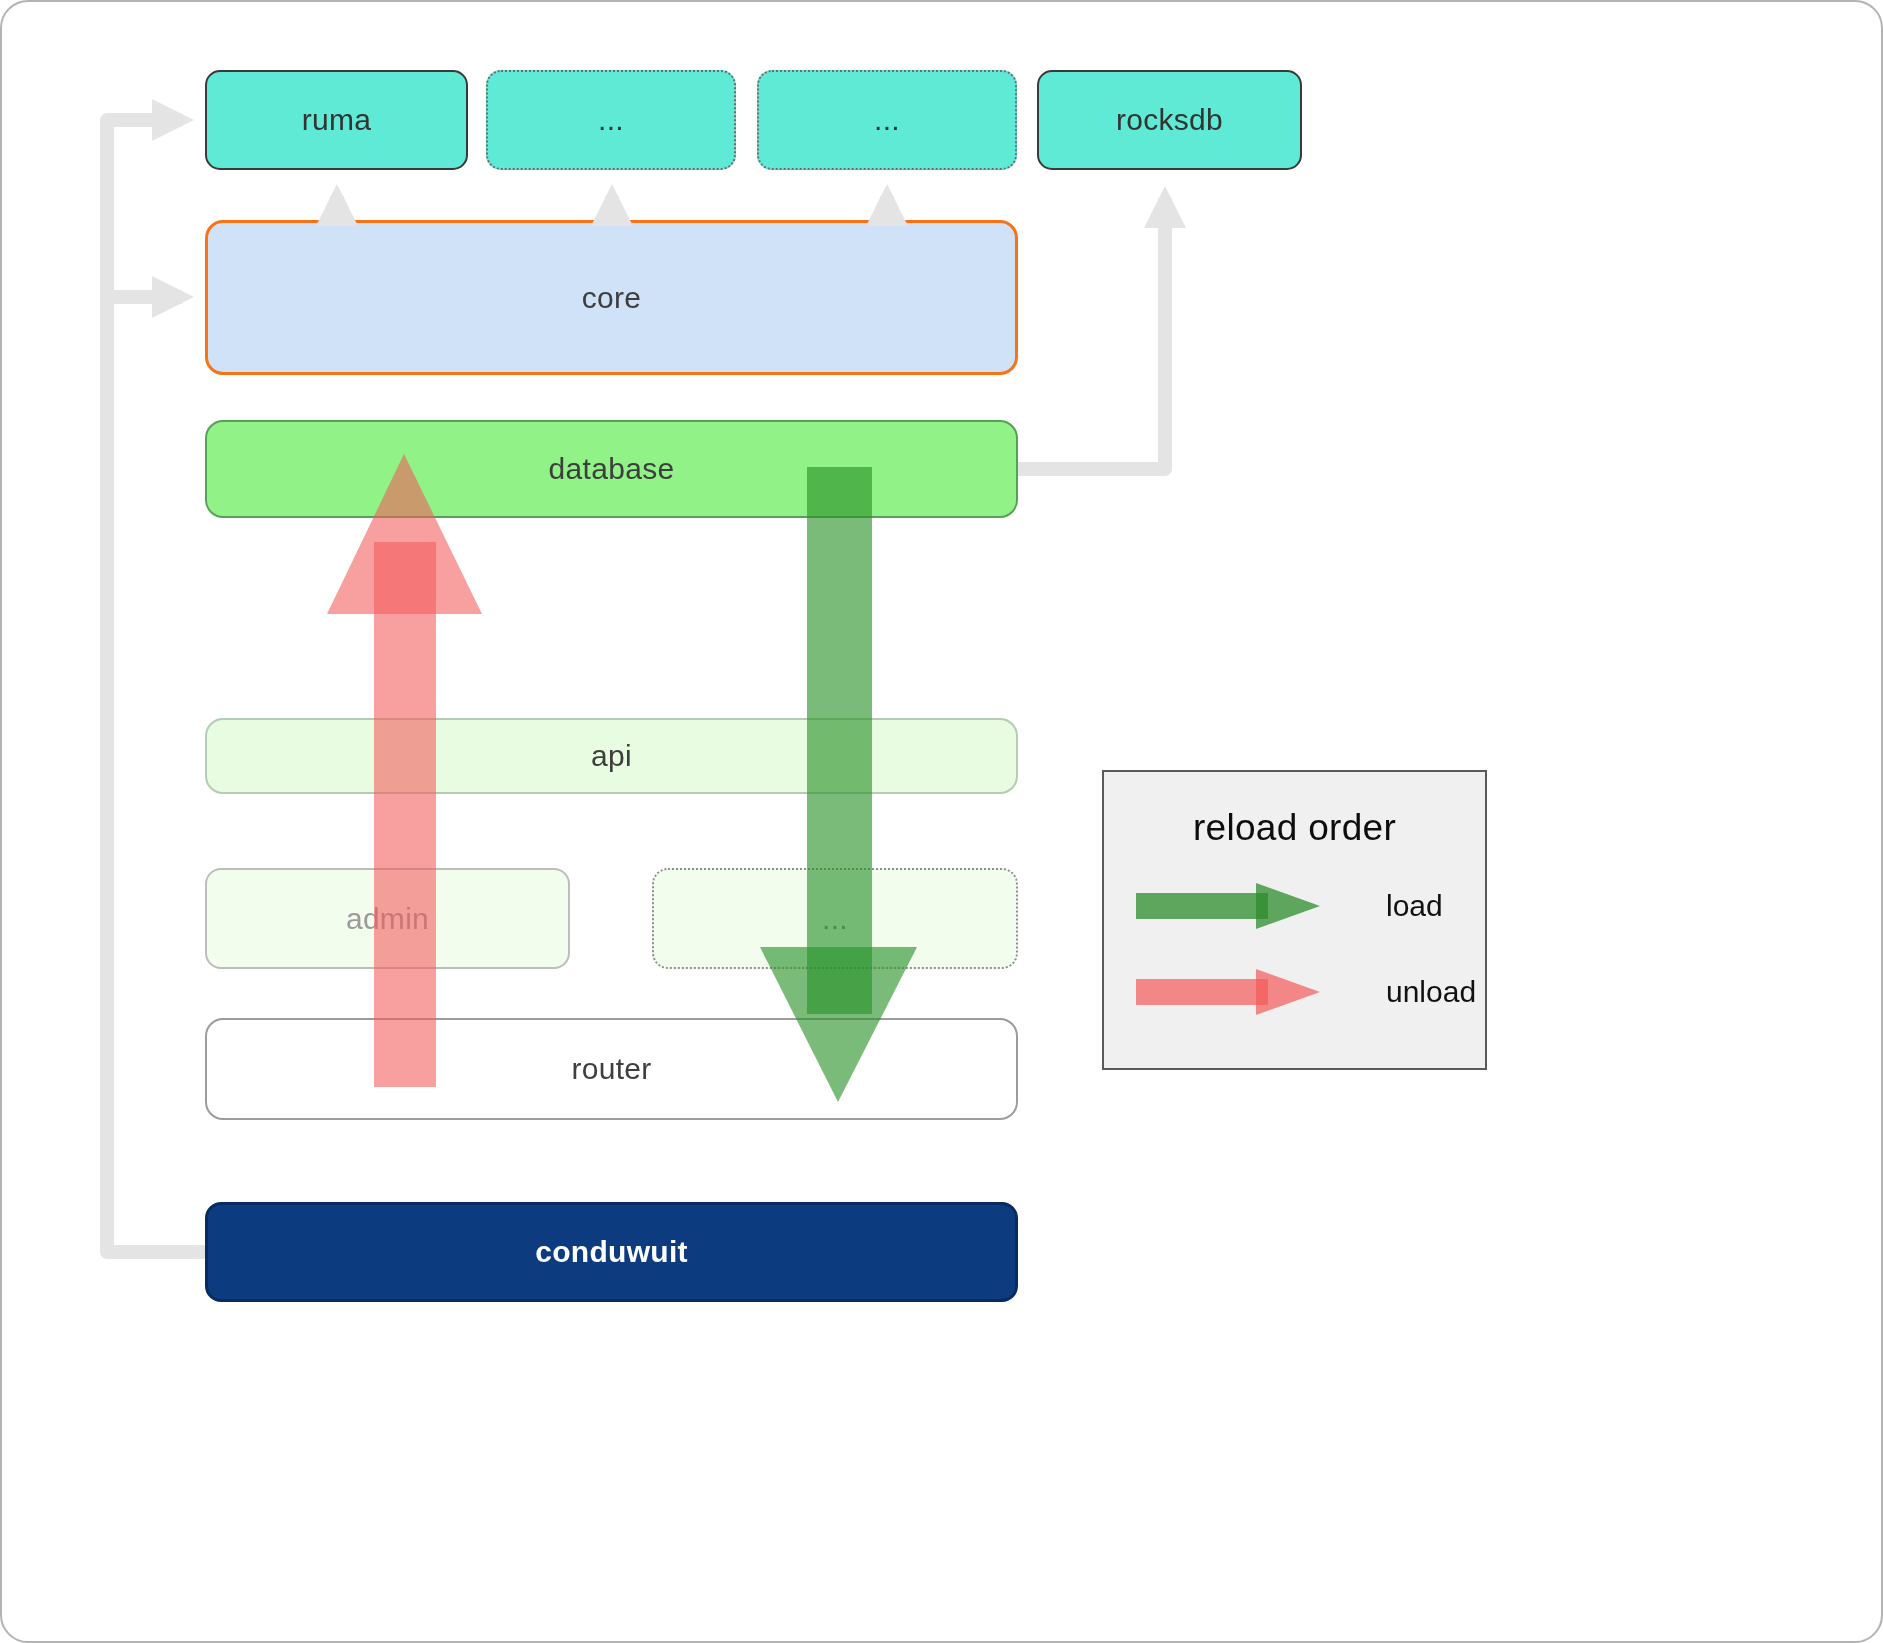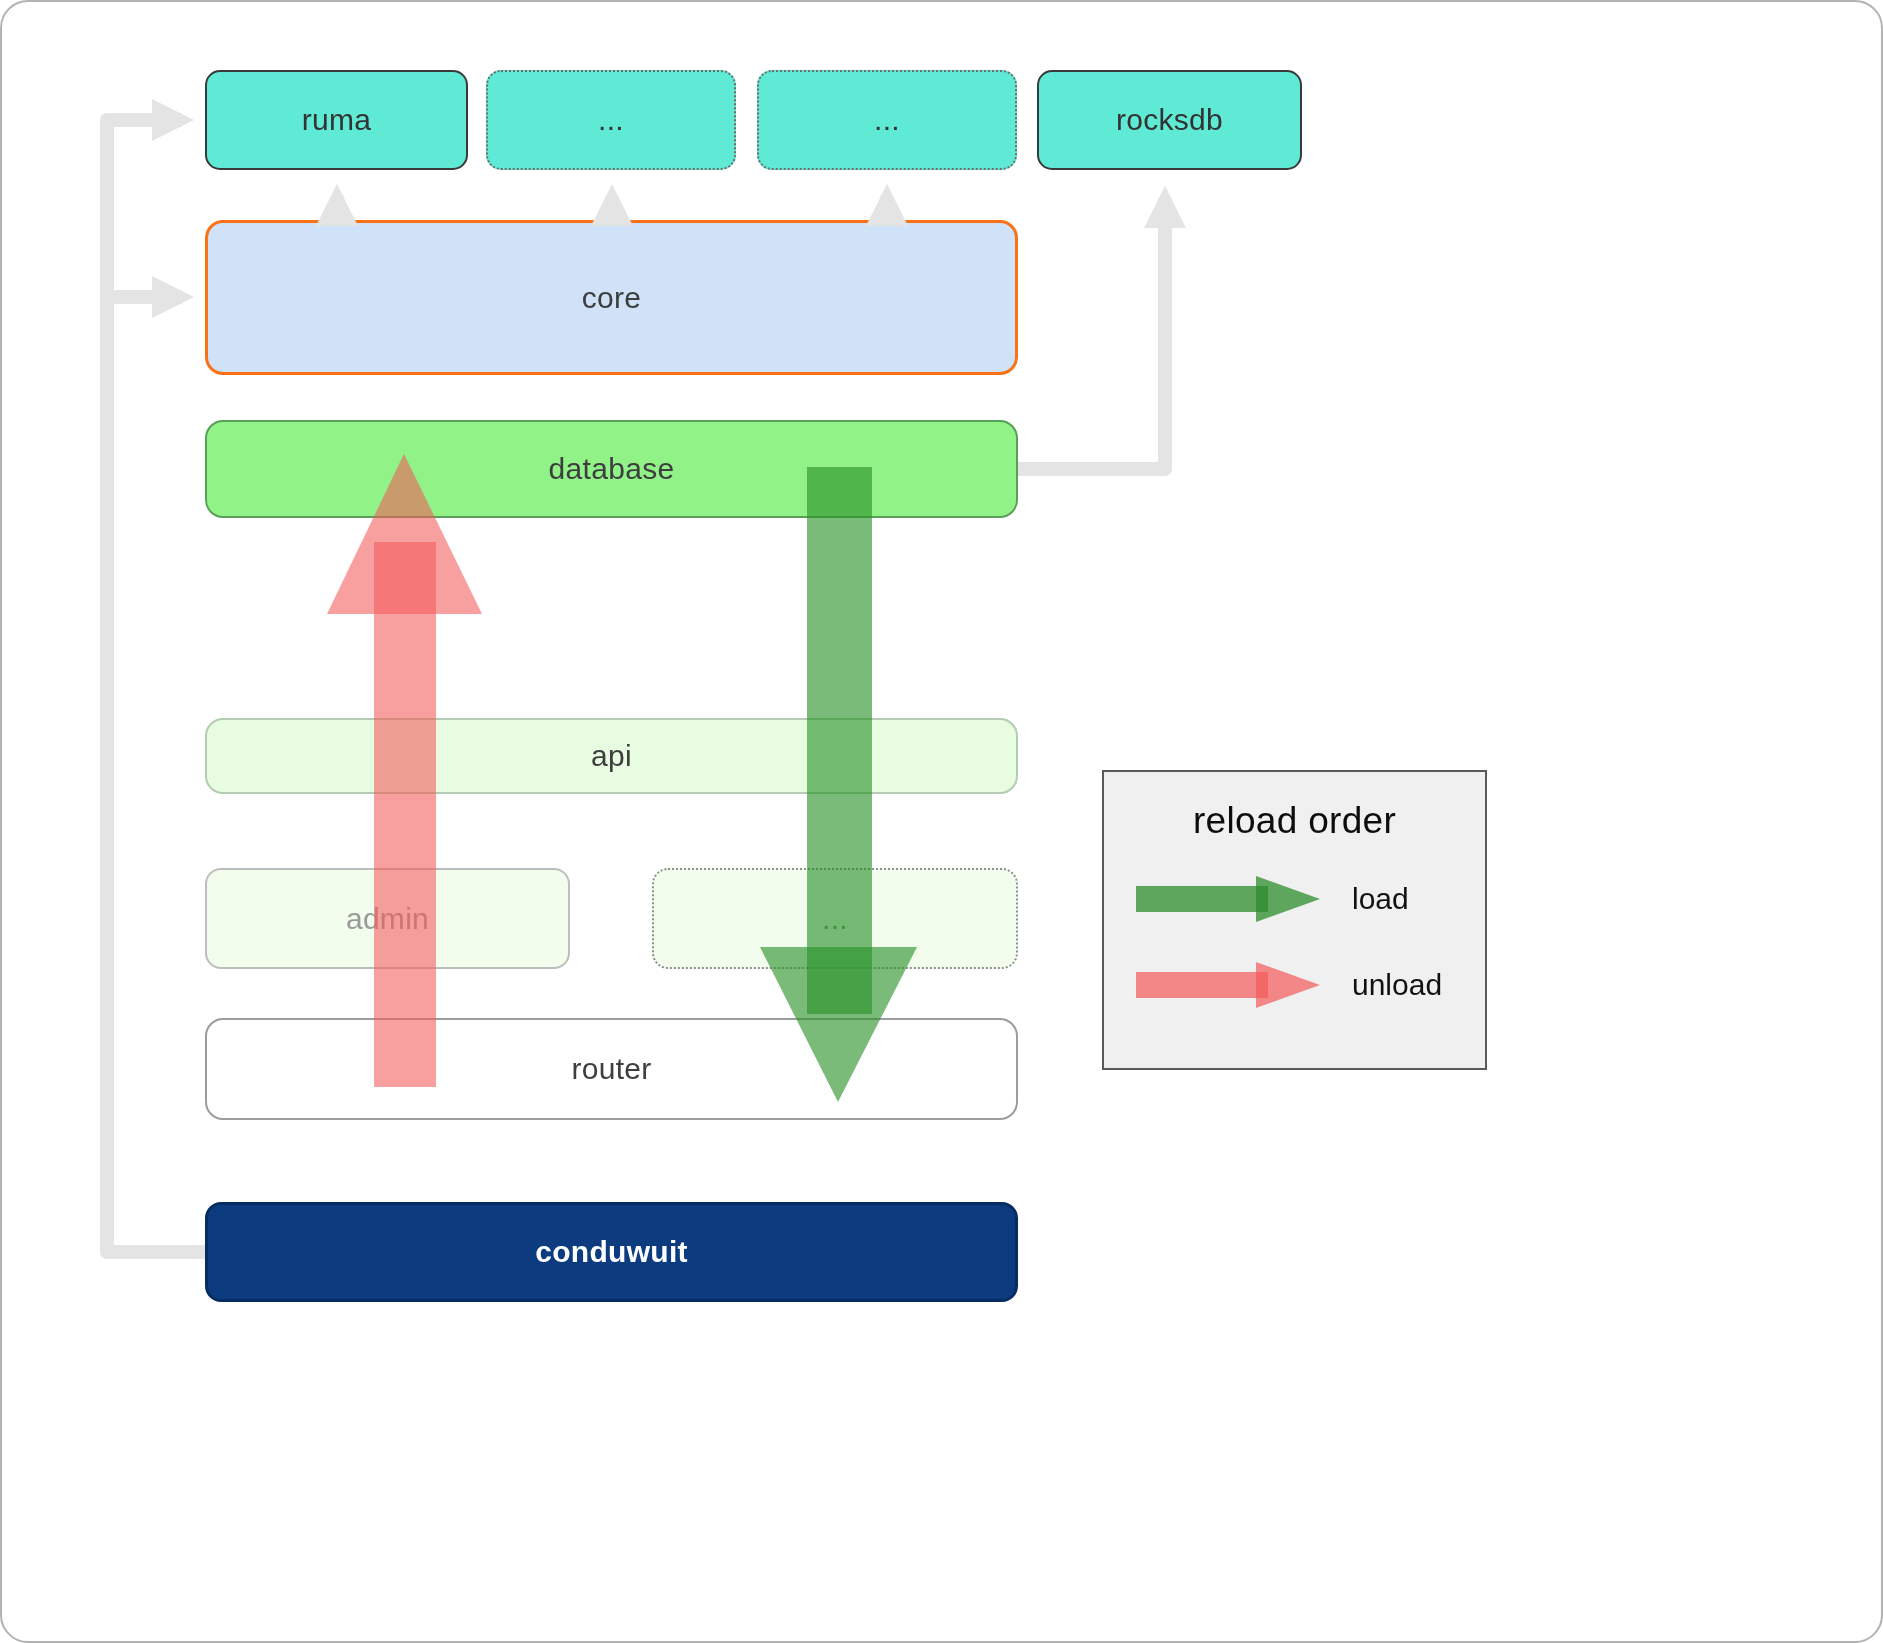--- a/index.html
+++ b/index.html
@@ -41,25 +41,25 @@
   #overlay{position:absolute;left:0;top:0;width:1883px;height:1643px;pointer-events:none;}
   
   .legend{
     position:absolute;left:1100px;top:768px;width:385px;height:300px;
     background:#f0f0f0;border:2px solid #5a5a5a;
     box-sizing:border-box;
     display:flex;flex-direction:column;align-items:stretch;
   }
   .legend-title{
     text-align:center;font-size:37px;color:#0d0d0d;font-weight:500;
-    margin-top:28px;margin-bottom:14px;letter-spacing:.3px;
+    margin-top:35px;margin-bottom:14px;letter-spacing:.3px;
   }
   .legend-row{display:flex;align-items:center;padding-left:32px;height:86px;}
   .legend-row svg{flex:0 0 auto;}
-  .legend-label{font-size:30px;color:#111;margin-left:26px;}
+  .legend-label{font-size:30px;color:#111;margin-left:60px;}
 </style>
 </head>
 <body>
 
 <div id="stage">
 
   <div class="box dep b-ruma">ruma</div>
   <div class="box dep dotted b-dots1">...</div>
   <div class="box dep dotted b-dots2">...</div>
   <div class="box dep b-rocksdb">rocksdb</div>

